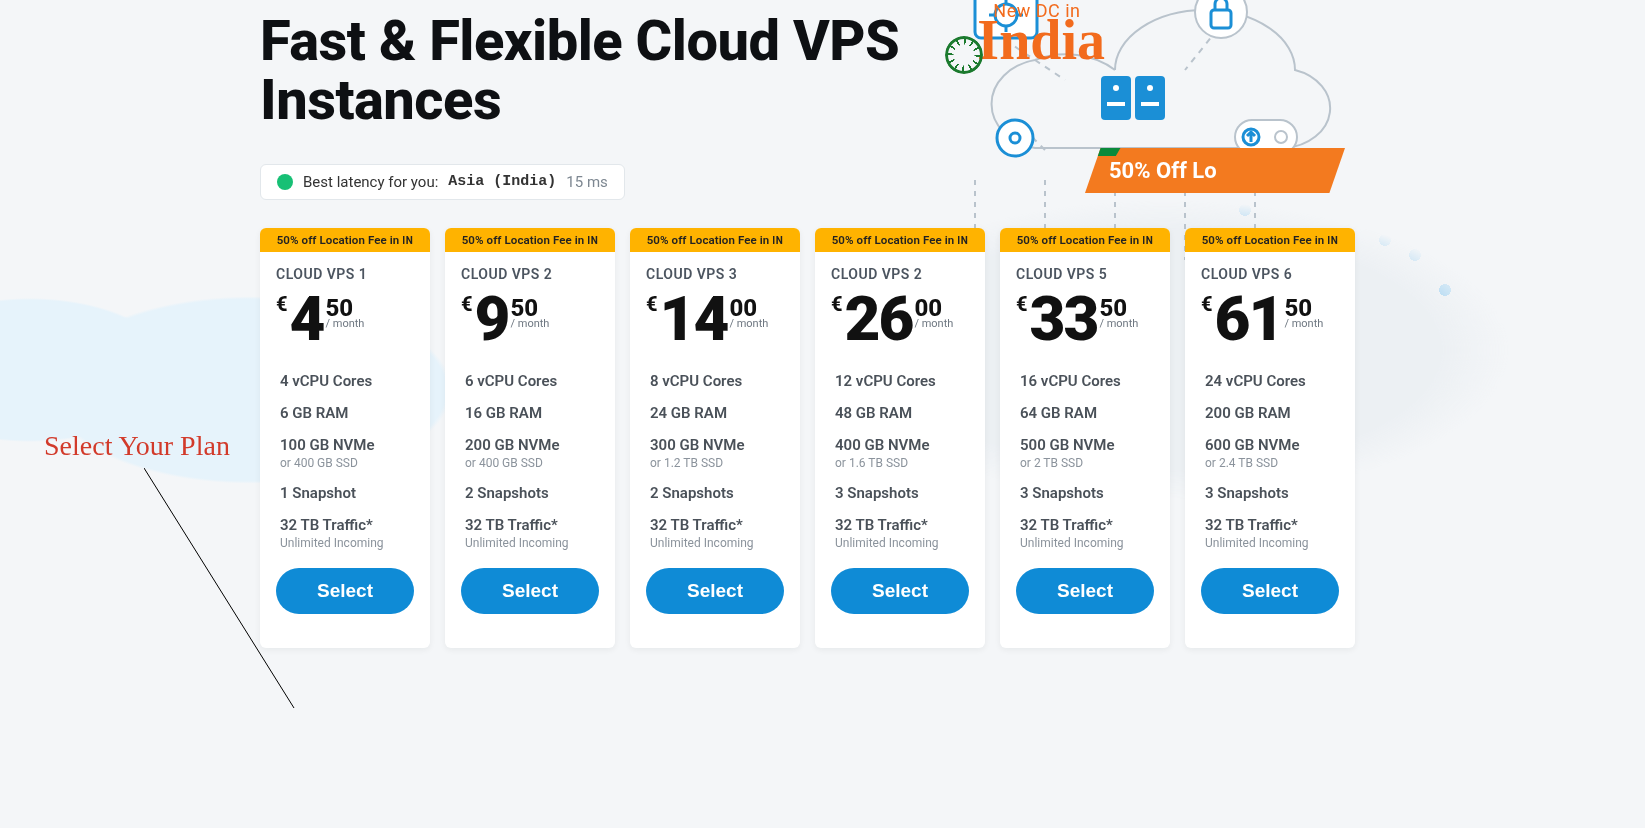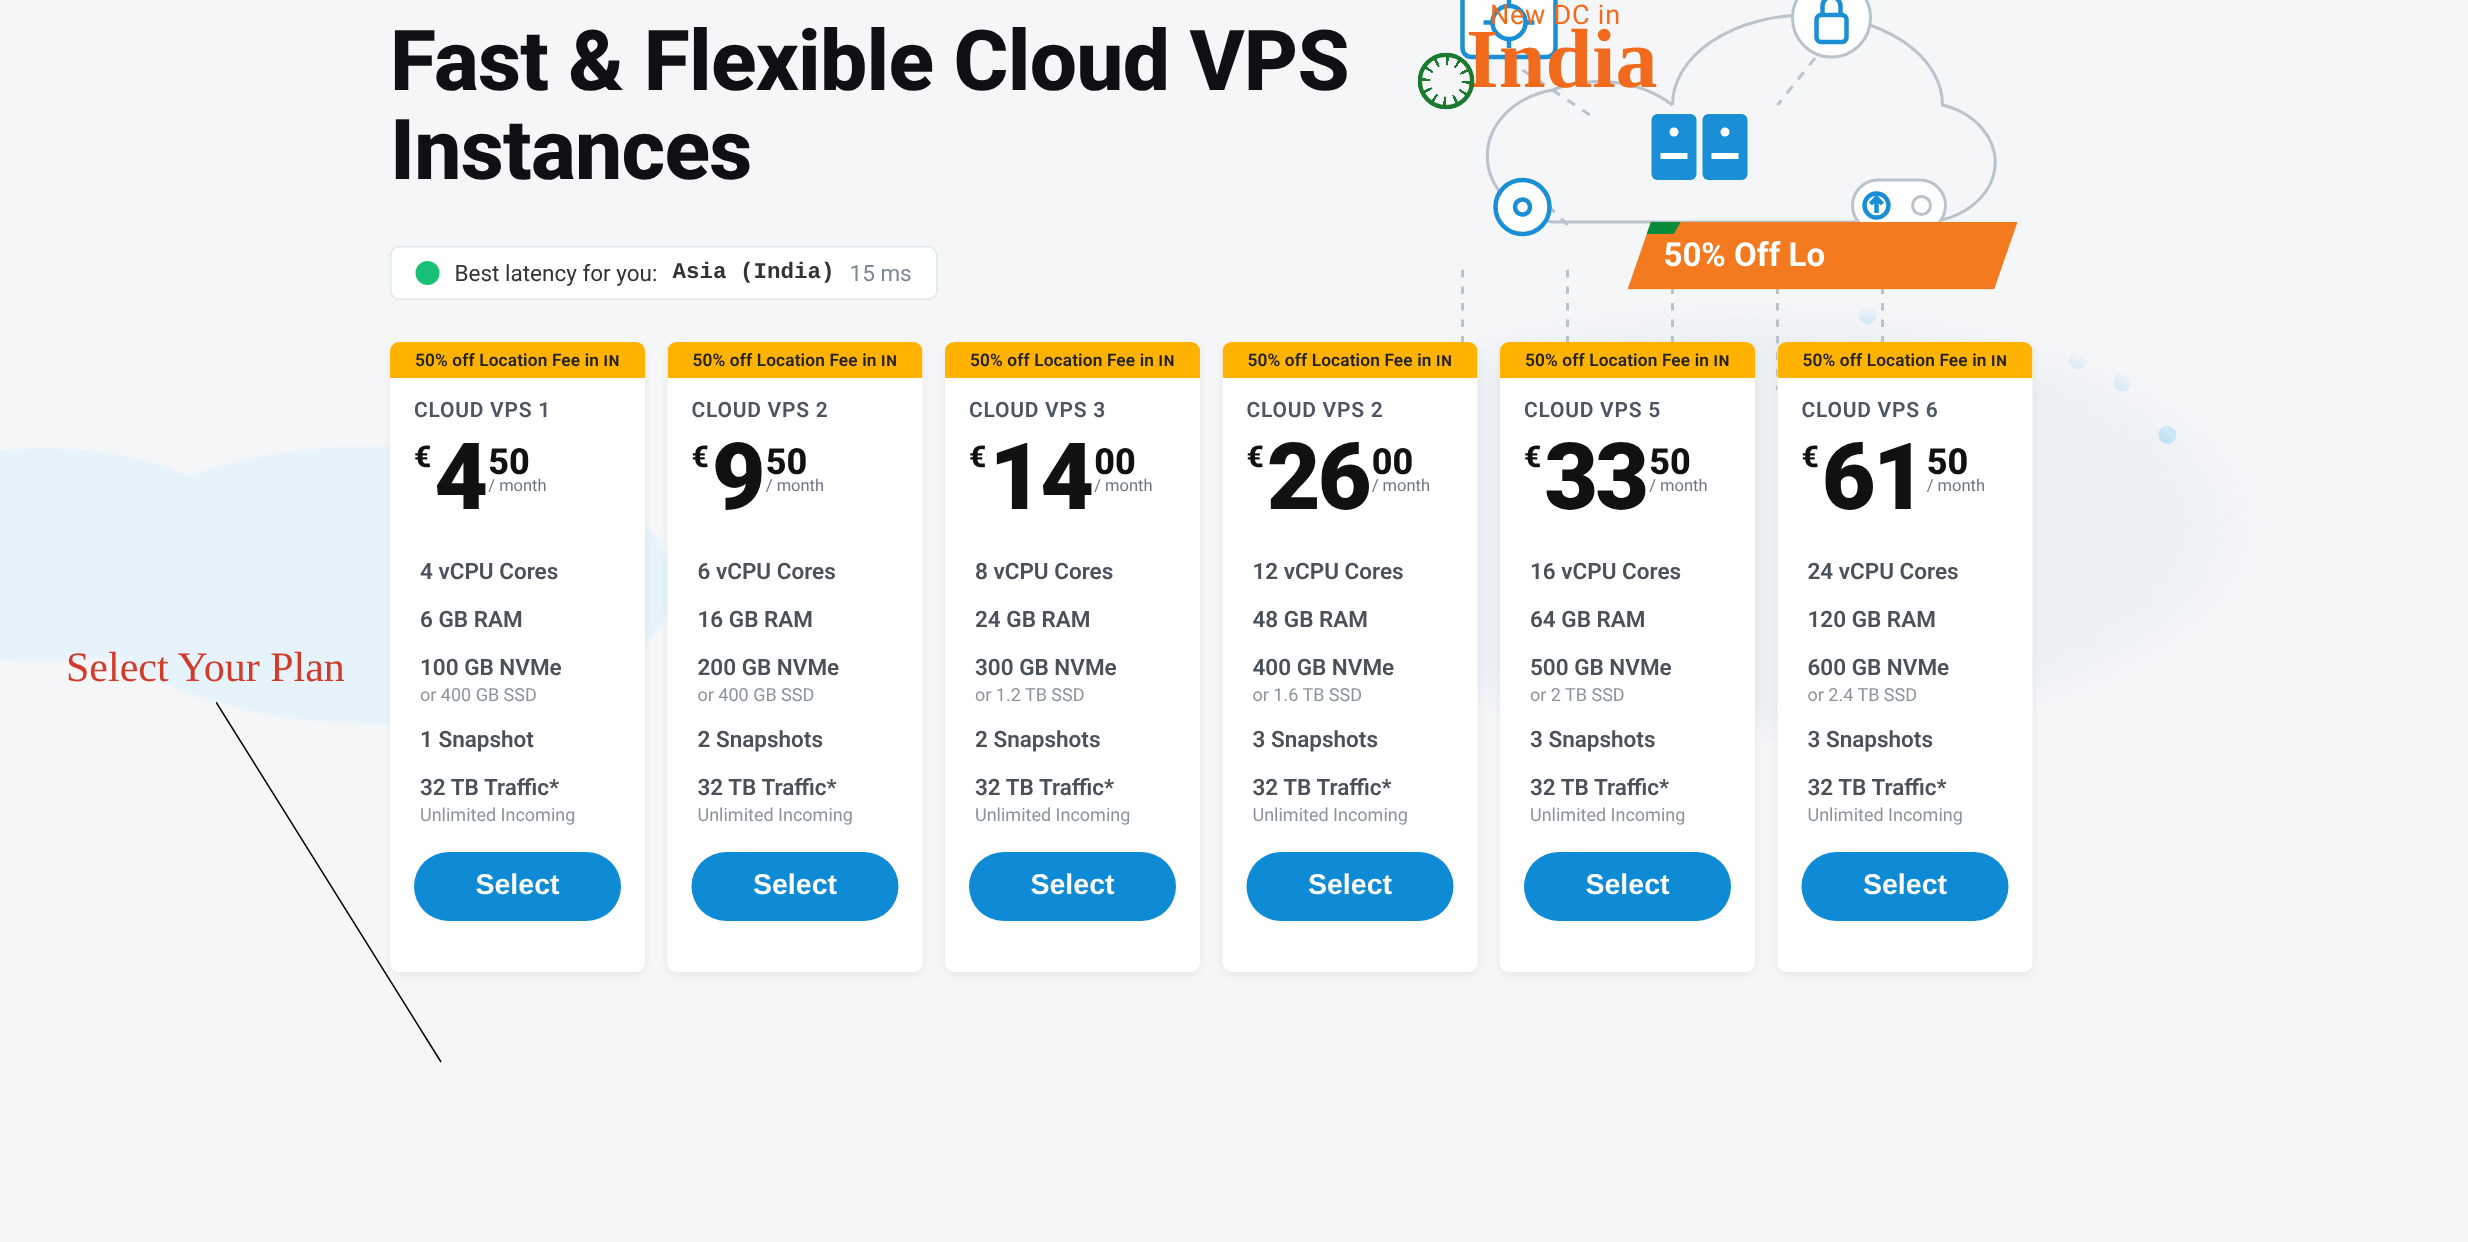--- a/index.html
+++ b/index.html
@@ -377,21 +377,21 @@
       <div class="price-row">
         <span class="currency">€</span>
         <span class="euros">61</span>
         <span class="cents-col">
           <span class="cents">50</span>
           <span class="per">/ month</span>
         </span>
       </div>
       <ul class="specs">
         <li>24 vCPU Cores</li>
-        <li>120 GB RAM</li>
+        <li>200 GB RAM</li>
         <li>
           <span>600 GB NVMe</span>
           <span class="sub">or 2.4 TB SSD</span>
         </li>
         <li>3 Snapshots</li>
         <li>
           <span>32 TB Traffic*</span>
           <span class="sub">Unlimited Incoming</span>
         </li>
       </ul>

